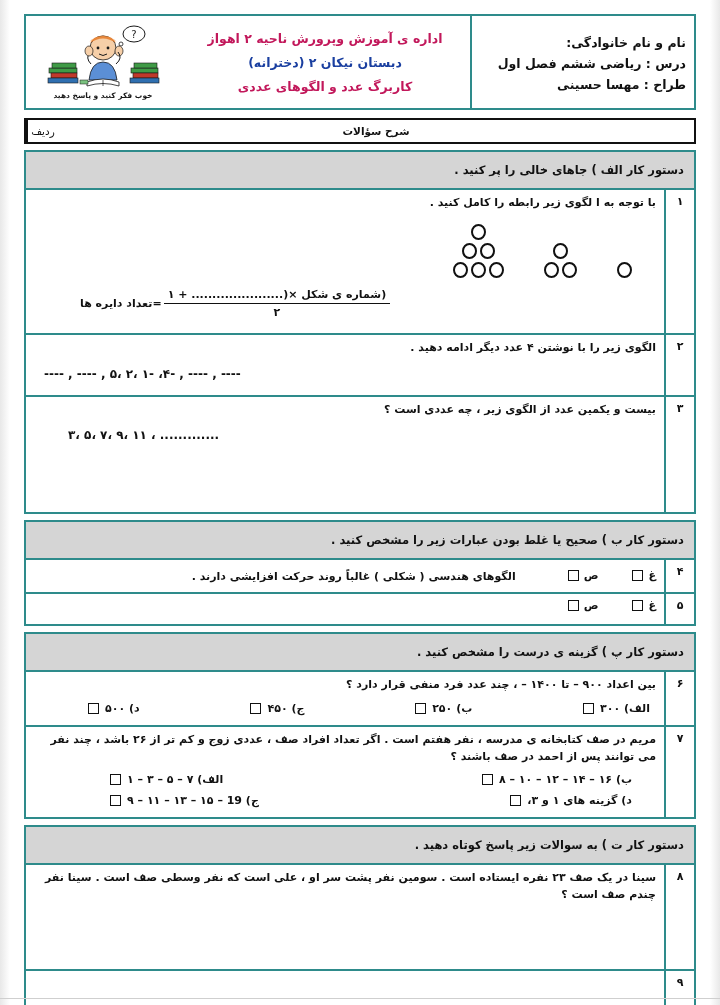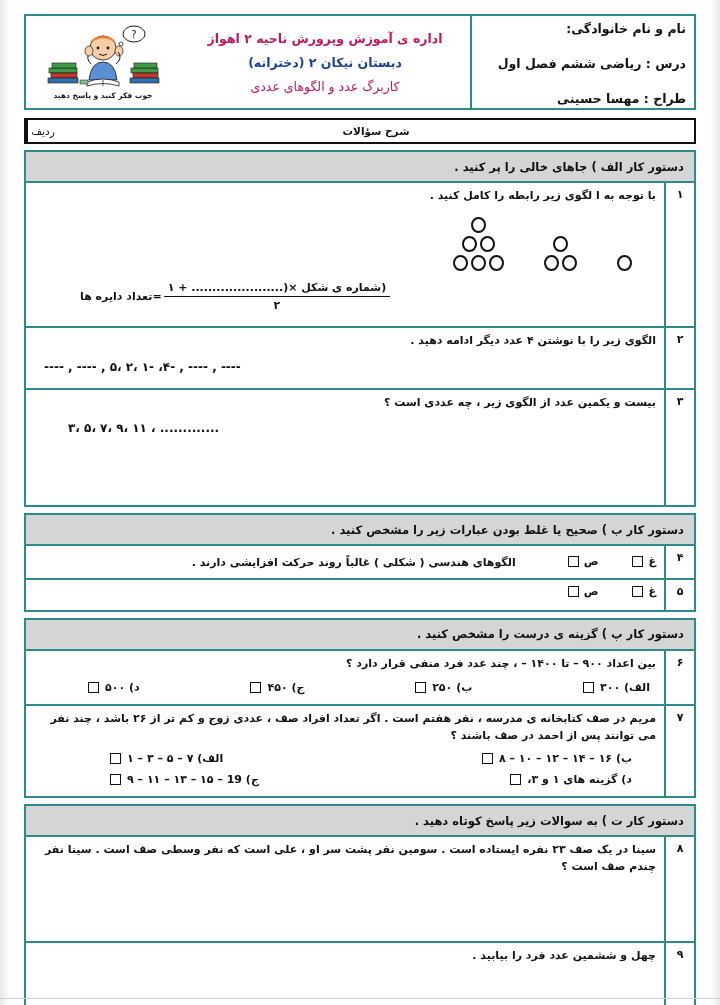--- a/index.html
+++ b/index.html
@@ -37,42 +37,42 @@
     height: 96px;
     box-sizing: border-box;
     background: #ffffff;
   }
   .hdr-right {
     flex: 0 0 210px;
     padding: 6px 8px 4px 4px;
     display: flex;
     flex-direction: column;
     justify-content: center;
-    gap: 20px;
+    gap: 6px;
     border-left: 2px solid #2e8b8b;
     text-align: right;
   }
   .hdr-right .line {
     font-size: 12.5px;
     font-weight: bold;
     color: #111111;
     white-space: nowrap;
   }
   .hdr-mid {
     flex: 1 1 auto;
     display: flex;
     flex-direction: column;
     justify-content: center;
     align-items: center;
     gap: 9px;
     padding: 4px 6px;
   }
   .hdr-mid .l1 { font-size: 12.5px; font-weight: bold; color: #c2185b; white-space: nowrap; }
   .hdr-mid .l2 { font-size: 12.5px; font-weight: bold; color: #1a3fa0; white-space: nowrap; }
-  .hdr-mid .l3 { font-size: 12.5px; font-weight: normal; color: #c2185b; white-space: nowrap; }
+  .hdr-mid .l3 { font-size: 12.5px; font-weight: bold; color: #c2185b; white-space: nowrap; }
   .hdr-left {
     flex: 0 0 150px;
     display: flex;
     flex-direction: column;
     align-items: center;
     justify-content: center;
     padding: 2px;
   }
   .hdr-left .cap {
     font-size: 7.5px;
@@ -107,21 +107,21 @@
   }
   .colhead .c-desc {
     flex: 1 1 auto;
     display: flex; align-items: center; justify-content: center;
     font-size: 10.5px; font-weight: bold; color: #111;
   }
 
   .section-head {
     border: 2px solid #2e8b8b;
     background: #d5d5d5;
-    height: 33px;
+    height: 40px;
     box-sizing: border-box;
     display: flex;
     align-items: center;
     justify-content: flex-start;
     padding: 0 10px;
     margin-top: 6px;
     font-size: 11.5px;
     font-weight: bold;
     color: #111;
   }
@@ -572,21 +572,20 @@
           <div class="num">۸</div>
           <div class="body">
             <div class="qtext">سینا در یک صف ۲۳ نفره ایستاده است . سومین نفر پشت سر او ، علی است که نفر وسطی صف است . سینا نفر چندم صف است ؟</div>
             <div class="blank-area tall"></div>
           </div>
         </div>
 
         <div class="qrow last">
           <div class="num">۹</div>
           <div class="body">
-            <div class="qtext">چهل و ششمین عدد فرد را بیابید .</div>
             <div class="blank-area"></div>
           </div>
         </div>
       </div>
     </div>
 
     <div class="footer">
       
     </div>
 

